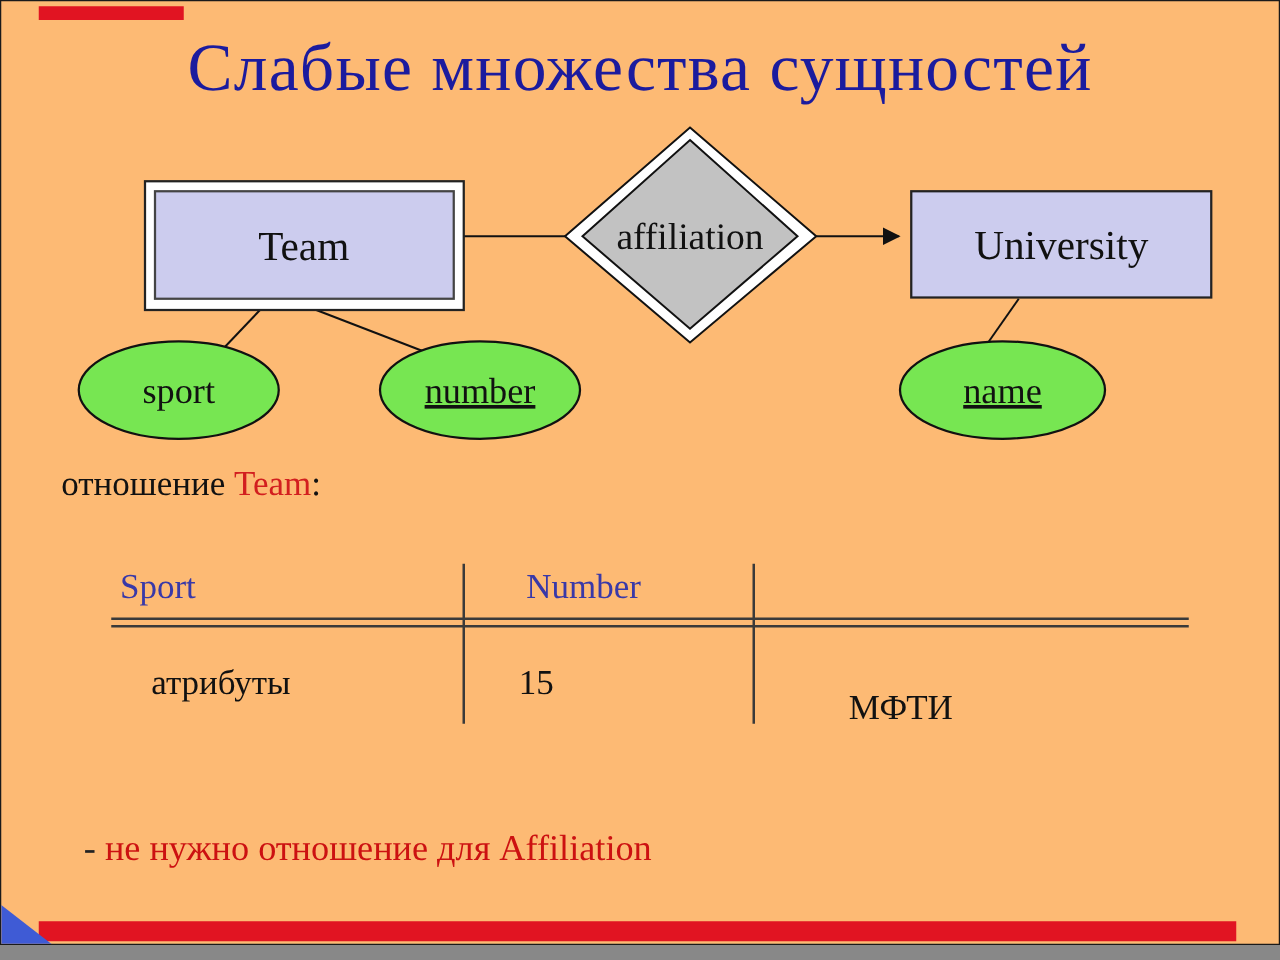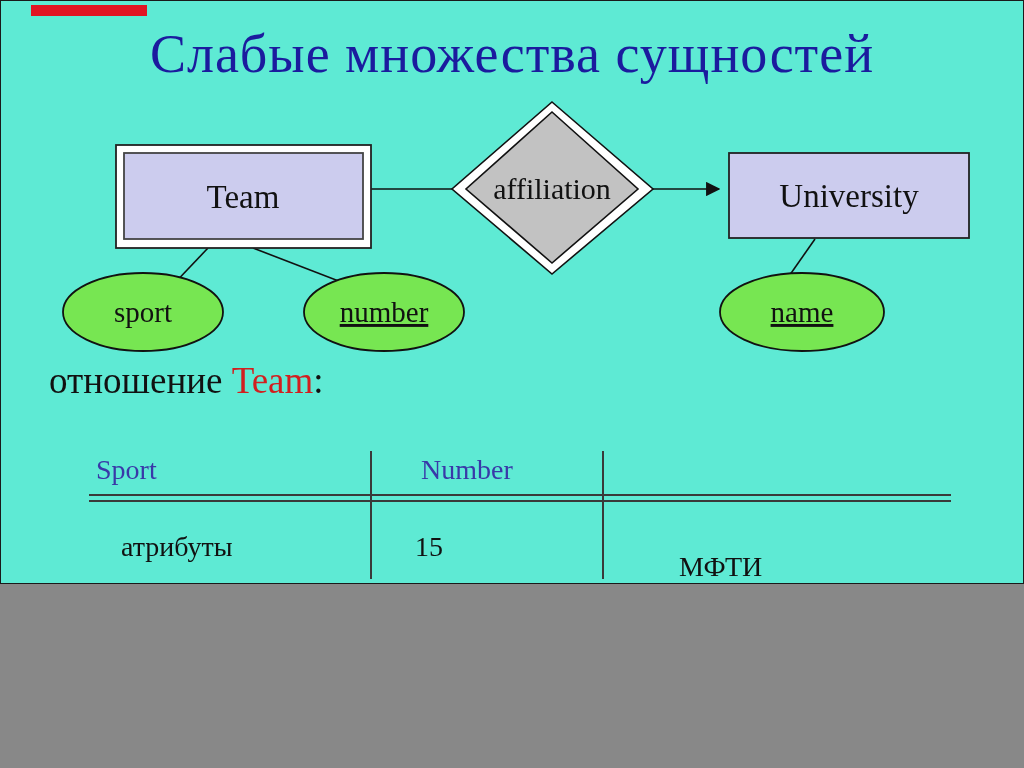--- a/index.html
+++ b/index.html
@@ -1,19 +1,19 @@
 <!DOCTYPE html>
 <html><head>
 <meta charset="utf-8">
 <style>
   html, body { margin: 0; padding: 0; background: #888; }
   .slide {
     position: relative;
-    width: 1024px; height: 584px;
-    background: #5eead4;
+    width: 1024px; height: 756px;
+    background: #fdba74;
     border: 1px solid #1a1a1a;
     box-sizing: border-box;
     overflow: hidden;
     font-family: "Liberation Serif", "DejaVu Serif", serif;
   }
   .abs { position: absolute; }
 
   .title {
     top: 22px; left: 0; width: 100%;
     text-align: center;
@@ -27,22 +27,22 @@
   svg text {
     font-family: "Liberation Serif", "DejaVu Serif", serif;
     fill: #111111;
   }
   .ent-label  { font-size: 33px; }
   .rel-label  { font-size: 30px; }
   .attr-label { font-size: 29px; }
   .u { text-decoration: underline; }
 
   .relation-line {
-    top: 358px; left: 48px;
-    font-size: 37px; color: #111111;
+    top: 371px; left: 48px;
+    font-size: 28px; color: #111111;
     white-space: nowrap;
   }
   .relation-line .hl { color: #d21f1f; }
 
   .tcell {
     font-size: 28px; line-height: 1;
     white-space: nowrap;
   }
   .thead { color: #3939a8; }
   .tbody { color: #111111; }
@@ -121,18 +121,21 @@
     <span>отношение </span><span class="hl">Team</span><span>:</span>
   </div>
 
   <div class="abs tcell thead" style="left:95px;  top:455px;">Sport</div>
   <div class="abs tcell thead" style="left:420px; top:455px;">Number</div>
 
   <div class="abs tcell tbody" style="left:120px; top:532px;">атрибуты</div>
   <div class="abs tcell tbody" style="left:414px; top:532px;">15</div>
   <div class="abs tcell tbody" style="left:678px; top:552px;">МФТИ</div>
 
+  <div class="abs note note-red" style="top:662px;">
+    <span class="dash">- </span><span class="txt">не нужно отношение для Affiliation</span>
+  </div>
 
   <div class="abs top-red-bar"></div>
   <div class="abs bottom-red-bar"></div>
   <div class="abs corner-triangle"></div>
 
 </div>
 
 </body></html>

